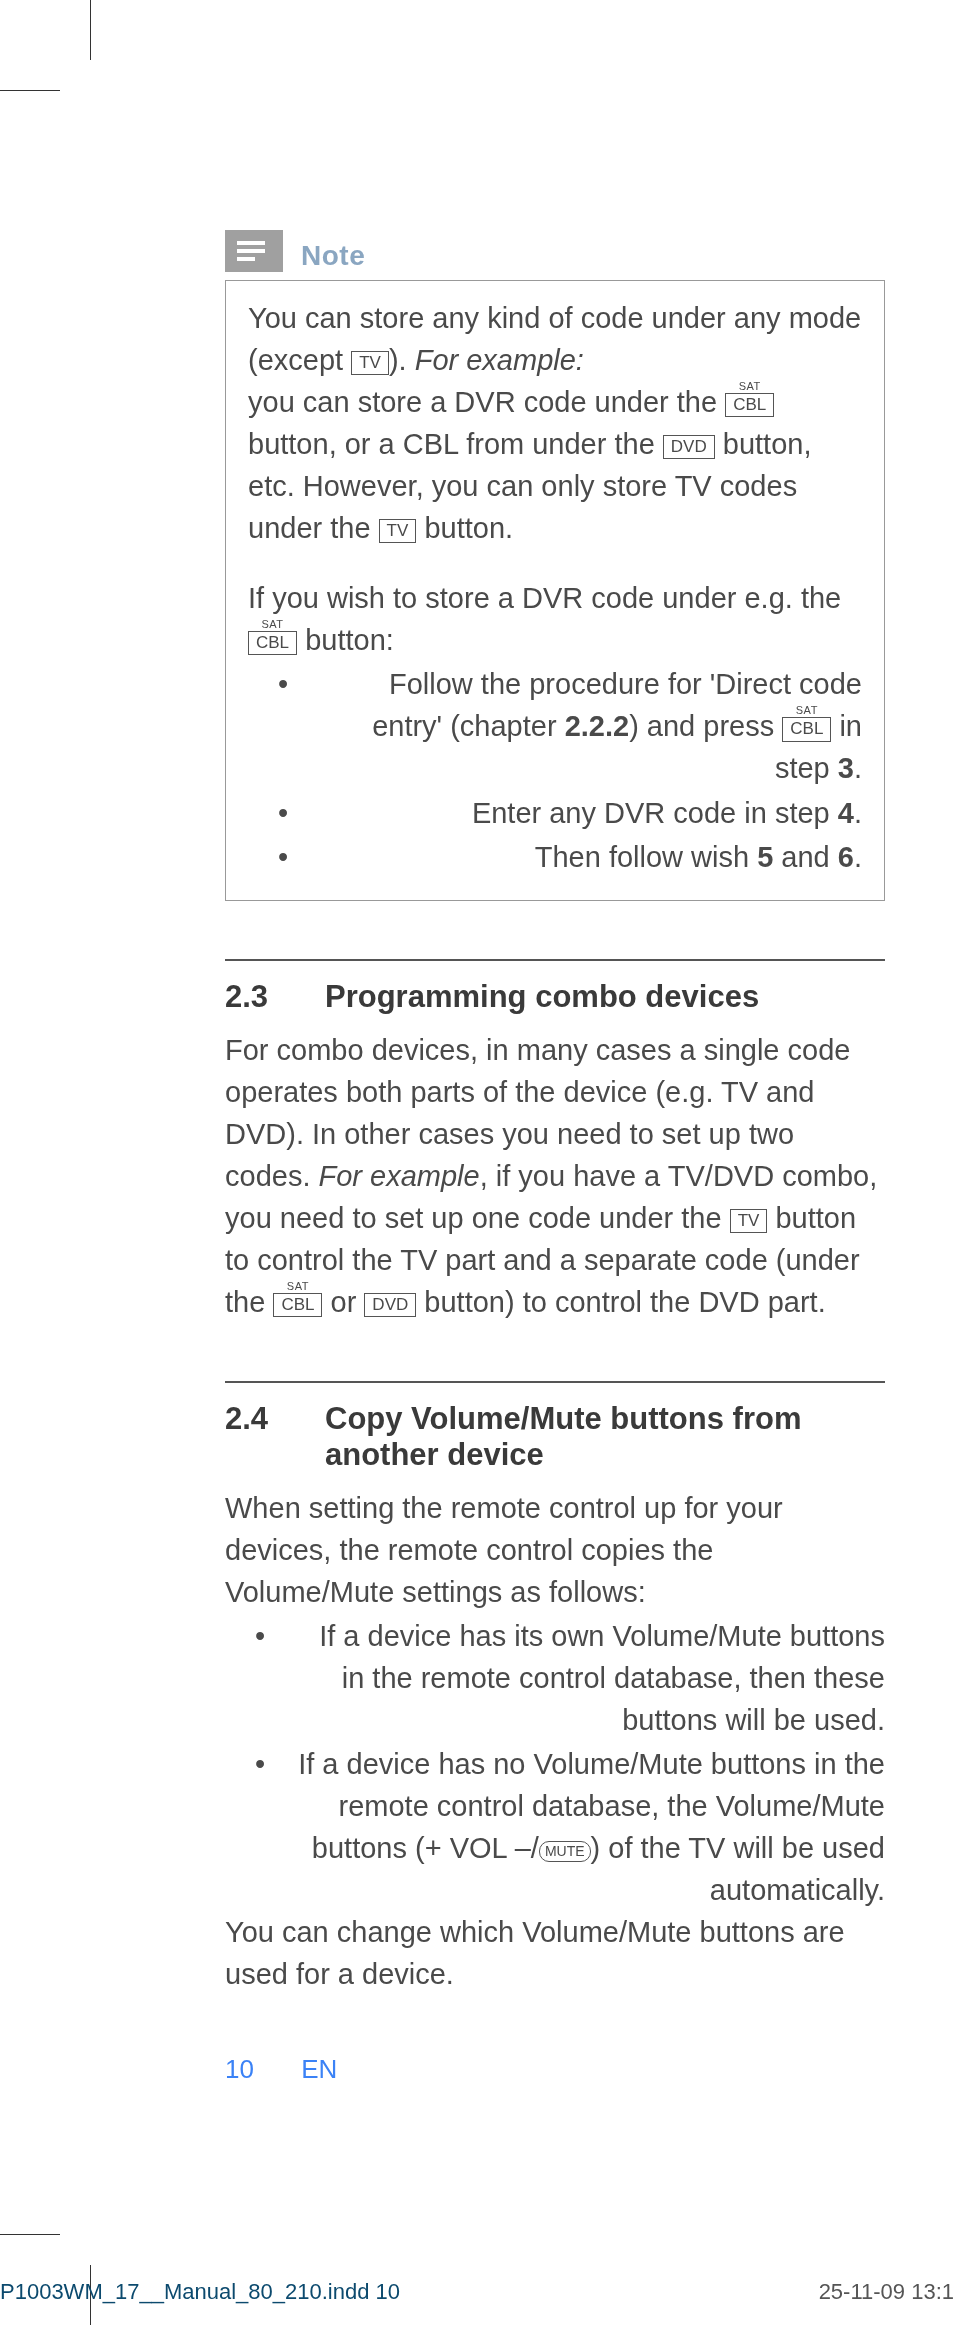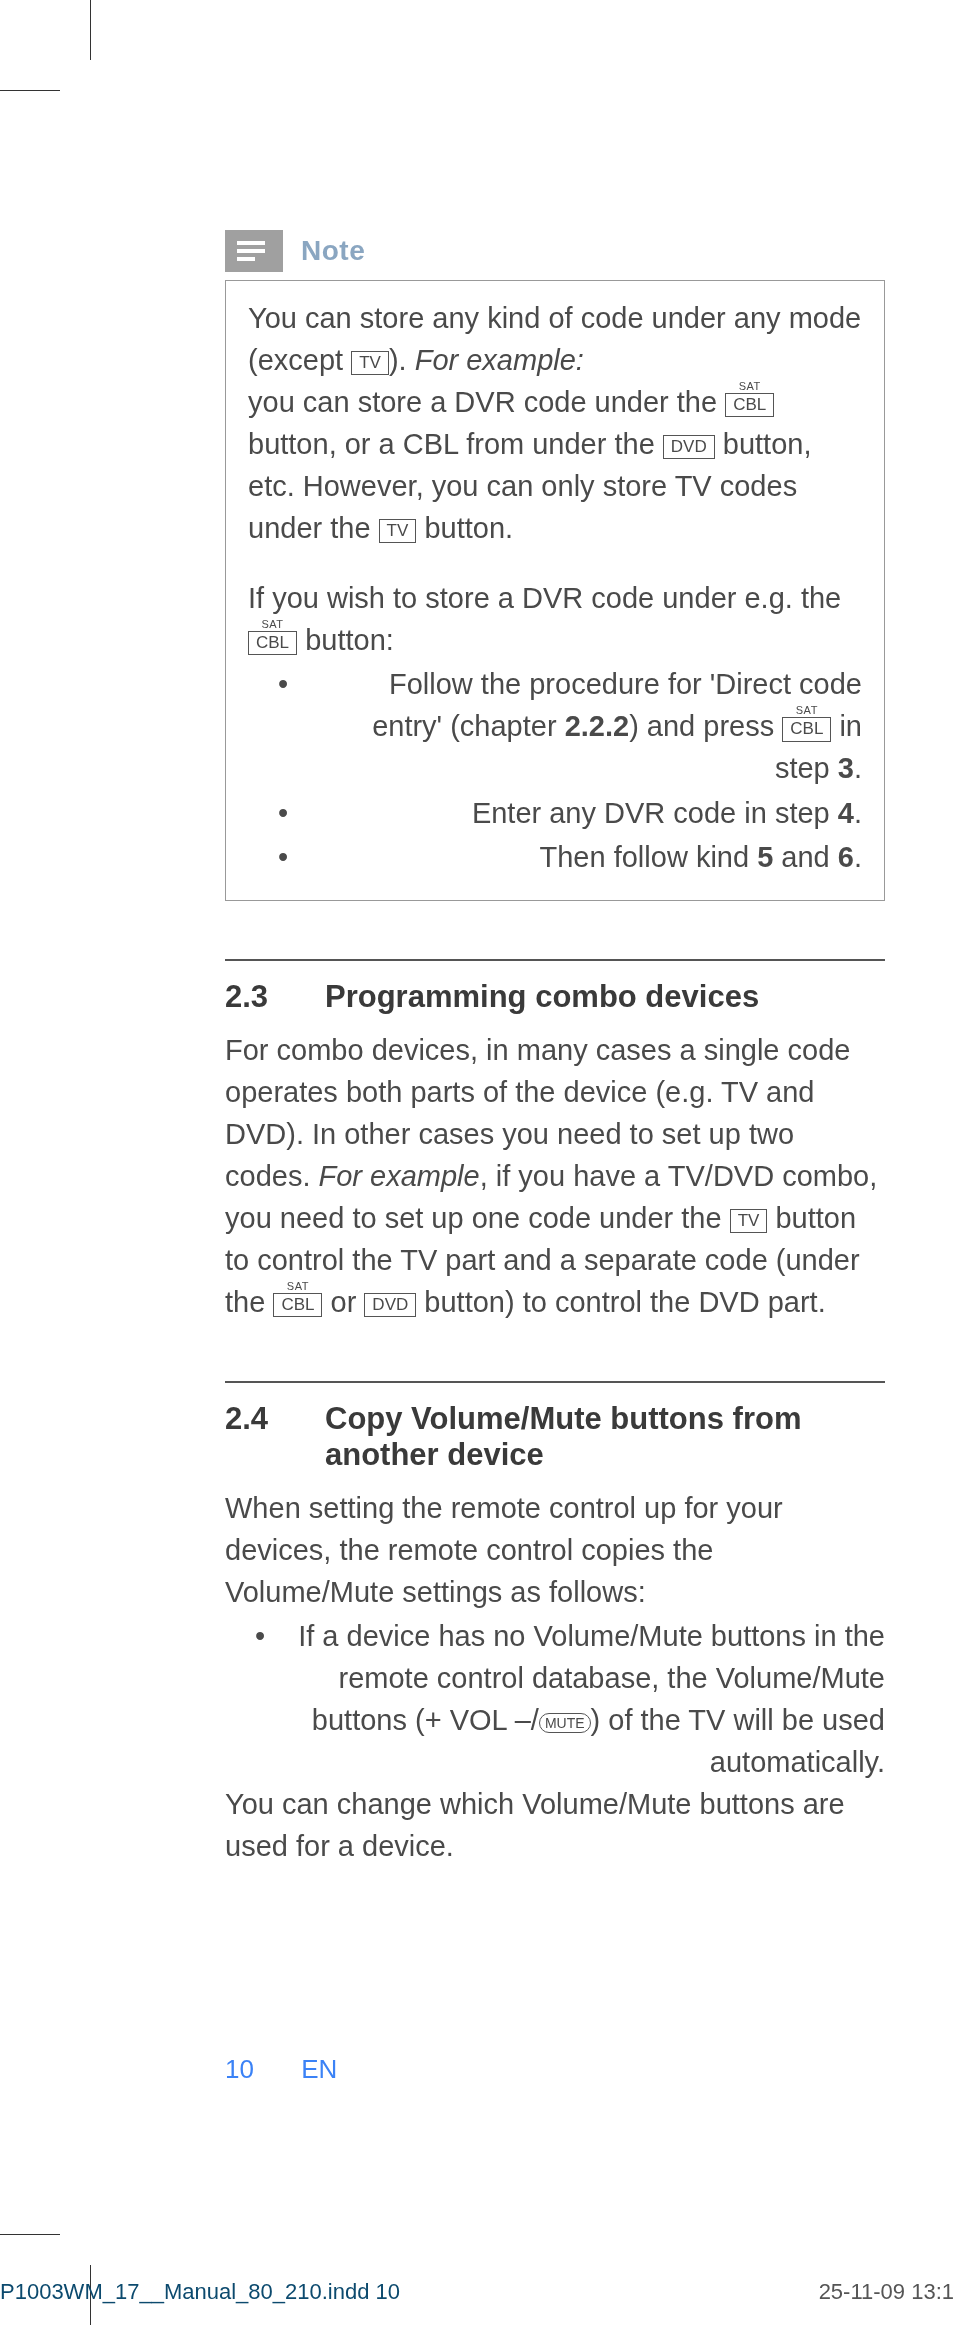--- a/index.html
+++ b/index.html
@@ -4,21 +4,21 @@
 <style>
   * { box-sizing: border-box; margin: 0; padding: 0; }
   html, body { width: 954px; background: #fff; font-family: "Gill Sans", "Gill Sans MT", "Trebuchet MS", sans-serif; color: #4a4a4a; }
   .page { width: 954px; height: 2325px; position: relative; }
   .cropmark { position: absolute; background: #333; }
   .cm-top-v { left: 90px; top: 0; width: 1px; height: 60px; }
   .cm-top-h { left: 0; top: 90px; width: 60px; height: 1px; }
   .cm-bot-v { left: 90px; bottom: 0; width: 1px; height: 60px; }
   .cm-bot-h { left: 0; bottom: 90px; width: 60px; height: 1px; }
   .content { position: absolute; left: 225px; top: 230px; width: 660px; }
-  .note-hdr { display: flex; align-items: center; margin-bottom: 8px; }
+  .note-hdr { display: flex; align-items: flex-end; margin-bottom: 8px; }
   .note-icon { width: 58px; height: 42px; background: #a0a0a0; display: flex; align-items: center; justify-content: flex-start; padding-left: 12px; gap: 4px; flex-direction: column; align-items: flex-start; justify-content: center; }
   .note-icon .bar { height: 4px; background: #fff; }
   .note-icon .b1 { width: 28px; }
   .note-icon .b2 { width: 28px; }
   .note-icon .b3 { width: 18px; }
   .note-label { color: #8aa6c1; font-weight: bold; font-size: 28px; margin-left: 18px; letter-spacing: 0.5px; }
   .note-box { border: 1px solid #999; padding: 16px 22px 22px 22px; font-size: 29px; line-height: 1.45; }
   .note-box p { margin-bottom: 0; }
   .note-box .spacer { height: 28px; }
   ul.bullets { list-style: none; padding-left: 40px; }
@@ -75,21 +75,21 @@
         <span>If you wish to store a DVR code under e.g. the </span><span class="btn sat">CBL</span><span> button:</span>
       </p>
       <ul class="bullets">
         <li>
           <span>Follow the procedure for 'Direct code entry' (chapter </span><span class="bold">2.2.2</span><span>) and press </span><span class="btn sat">CBL</span><span> in step </span><span class="bold">3</span><span>.</span>
         </li>
         <li>
           <span>Enter any DVR code in step </span><span class="bold">4</span><span>.</span>
         </li>
         <li>
-          <span>Then follow kind </span><span class="bold">5</span><span> and </span><span class="bold">6</span><span>.</span>
+          <span>Then follow wish </span><span class="bold">5</span><span> and </span><span class="bold">6</span><span>.</span>
         </li>
       </ul>
     </div>
 
     <hr class="sep">
     <h2 class="section">
       <span class="num">2.3</span>
       <span class="ttl">Programming combo devices</span>
     </h2>
     <div class="body">
@@ -97,20 +97,21 @@
     </div>
 
     <hr class="sep">
     <h2 class="section">
       <span class="num">2.4</span>
       <span class="ttl">Copy Volume/Mute buttons from another device</span>
     </h2>
     <div class="body">
       <p>When setting the remote control up for your devices, the remote control copies the Volume/Mute settings as follows:</p>
       <ul class="bullets">
+        <li>If a device has its own Volume/Mute buttons in the remote control database, then these buttons will be used.</li>
         <li>
           <span>If a device has no Volume/Mute buttons in the remote control database, the Volume/Mute buttons (+ VOL –/</span><span class="btn mute">MUTE</span><span>) of the TV will be used automatically.</span>
         </li>
       </ul>
       <p>You can change which Volume/Mute buttons are used for a device.</p>
     </div>
 
   </div>
 
   <div class="footer-pg">

